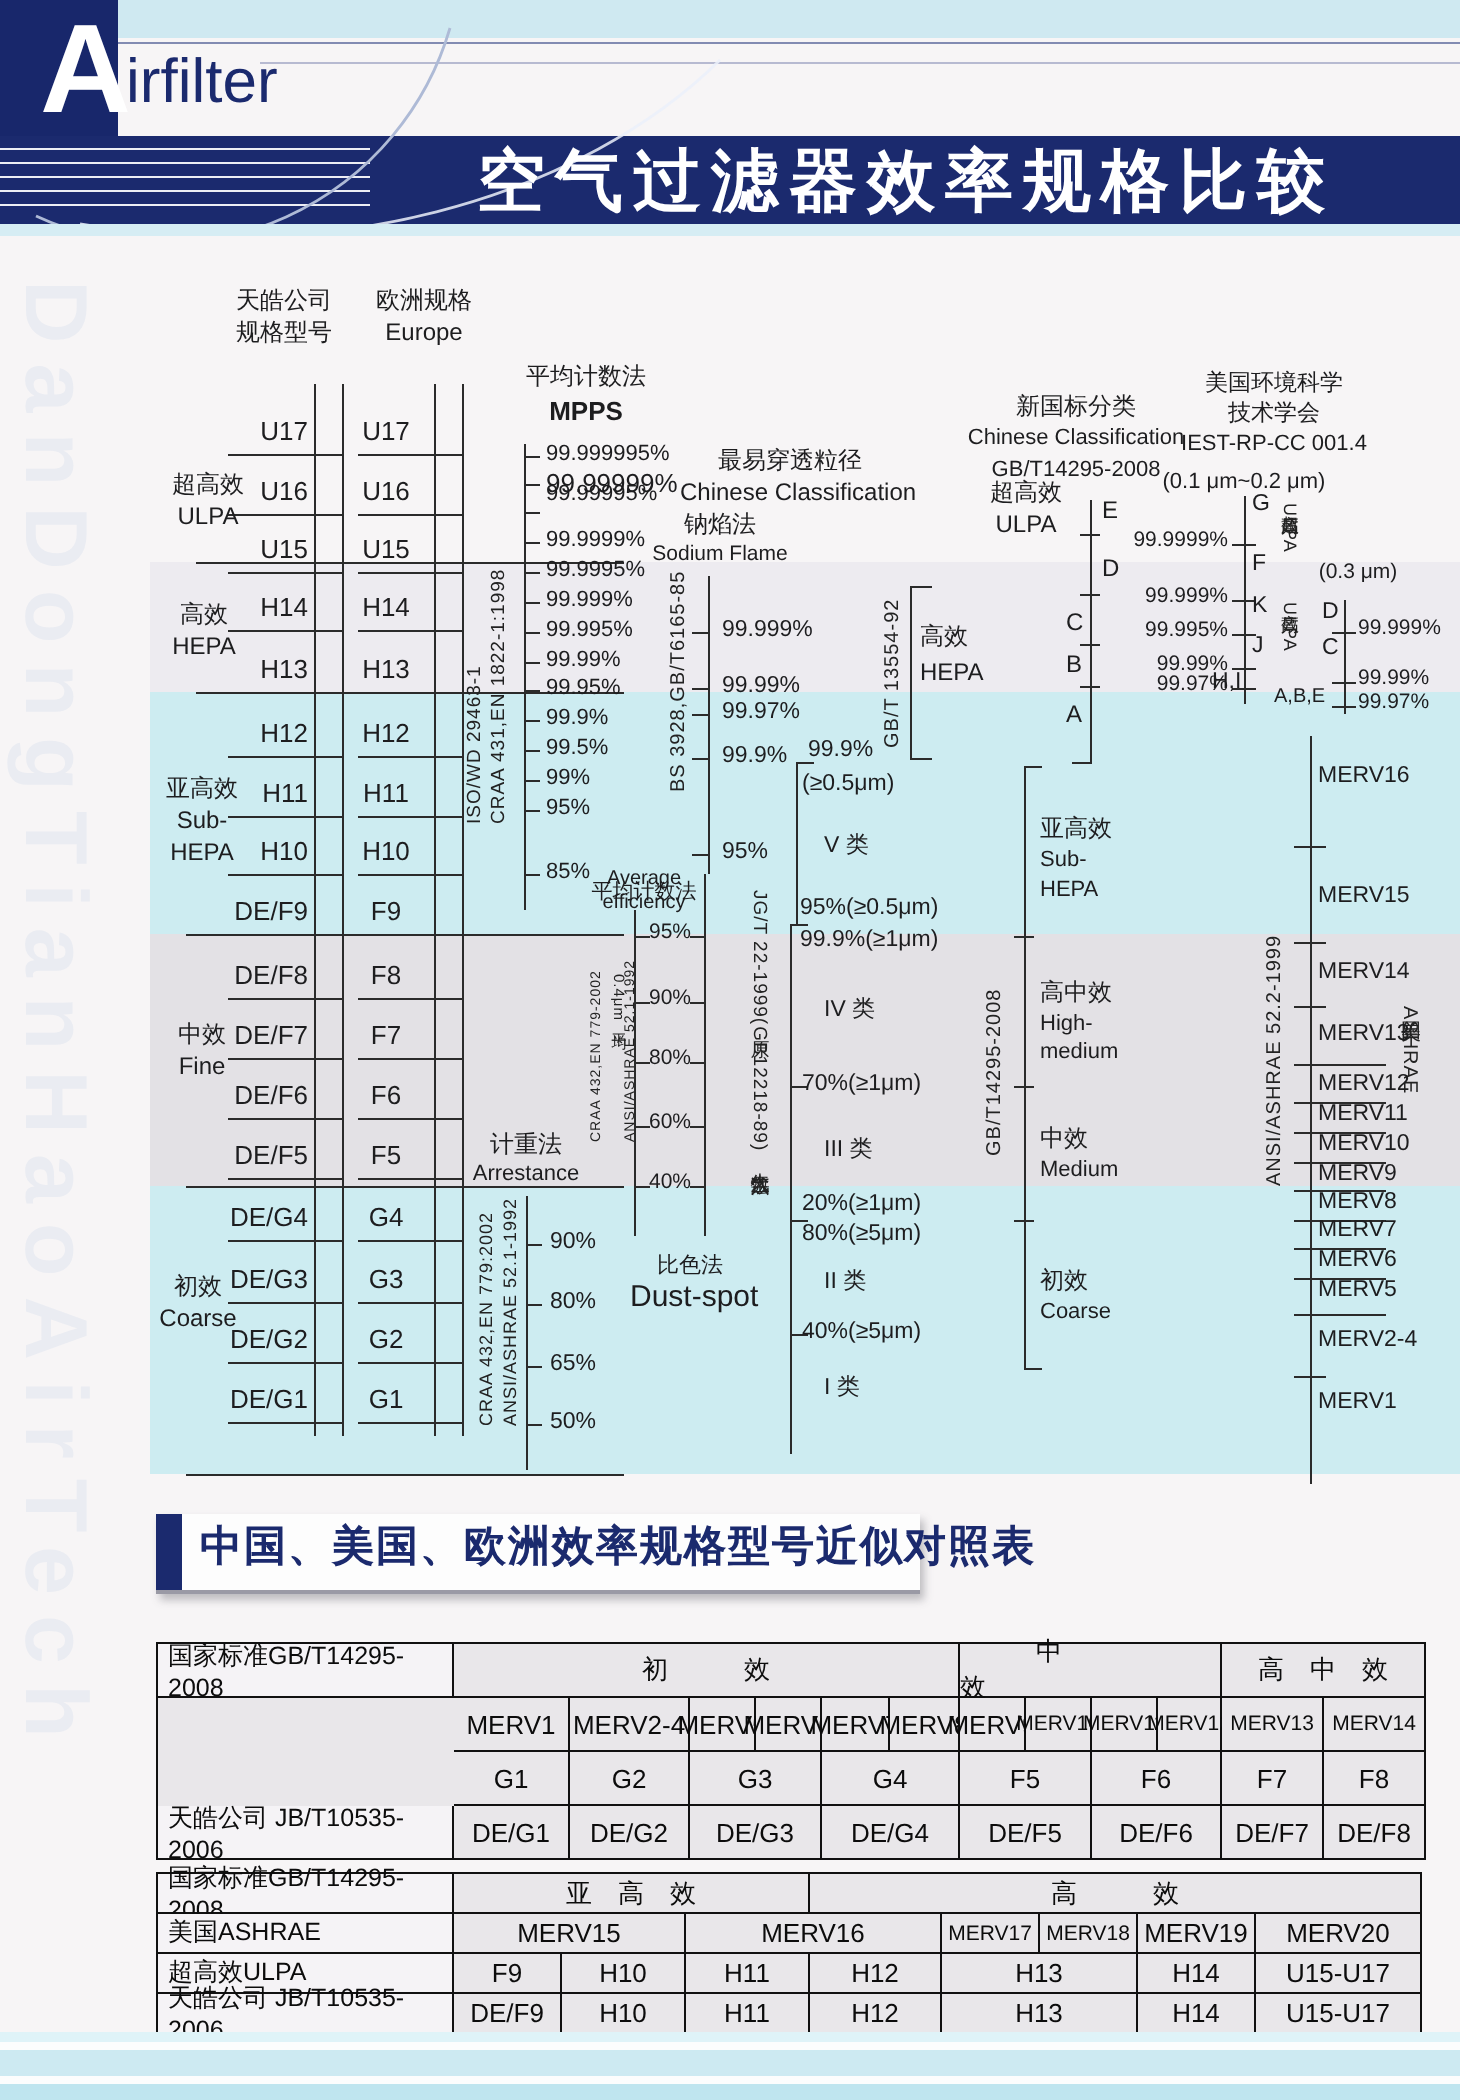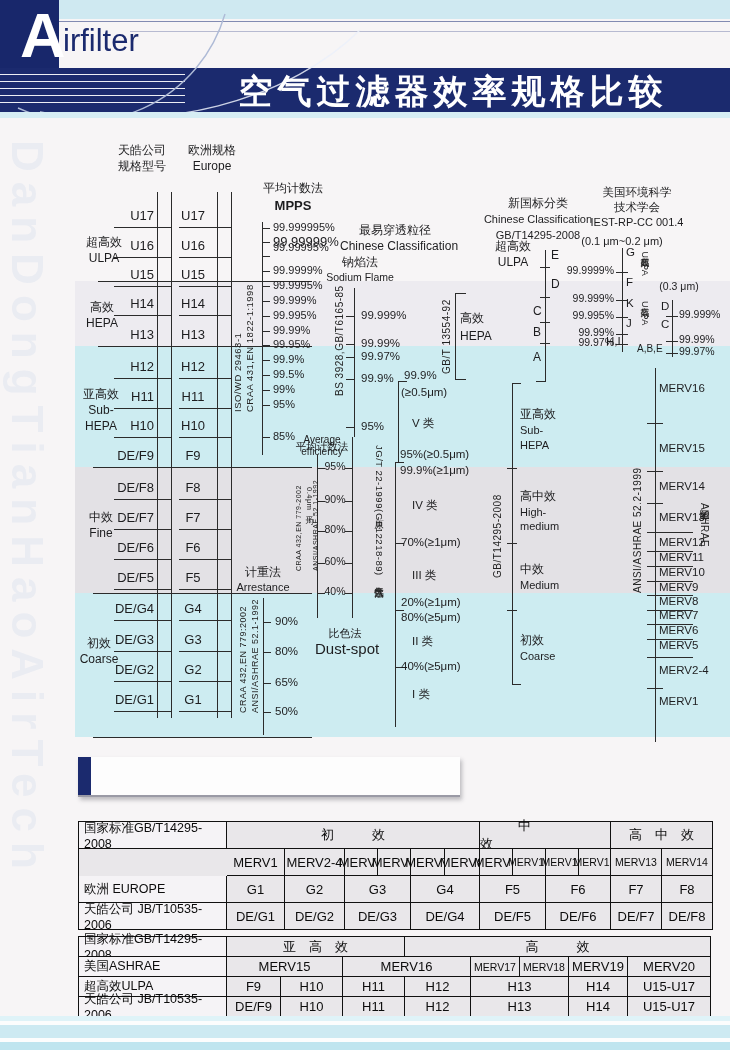--- a/index.html
+++ b/index.html
@@ -375,39 +375,39 @@
       <div class="t" style="left: 659px; top: 595px; font-size: 11.5px;">MERV8</div>
       <div class="t" style="left: 659px; top: 609px; font-size: 11.5px;">MERV7</div>
       <div class="t" style="left: 659px; top: 624px; font-size: 11.5px;">MERV6</div>
       <div class="t" style="left: 659px; top: 639px; font-size: 11.5px;">MERV5</div>
       <div class="t" style="left: 659px; top: 664px; font-size: 11.5px;">MERV2-4</div>
       <div class="t" style="left: 659px; top: 695px; font-size: 11.5px;">MERV1</div>
     </div>
 
   <div id="banner" class="abs"></div>
   <div id="banner-bar" class="abs"></div>
+  <div id="banner-text" class="t">中国、美国、欧洲效率规格型号近似对照表</div>
 
   <div id="table1" class="tbl" style="left:78px;top:821px;grid-template-columns:148px 58px 60px 33px 33px 34px 35px 33px 33px 33px 32px 51px 51px;grid-auto-rows:27px;">
       <div class="cell label" style="grid-area: 1 / 1 / auto / span 1;">国家标准GB/T14295-2008</div>
       <div class="cell spread2" style="grid-area: 1 / 2 / auto / span 6;">初效</div>
       <div class="cell spread2" style="grid-area: 1 / 8 / auto / span 4;">中效</div>
       <div class="cell spread" style="grid-area: 1 / 12 / auto / span 2;">高中效</div>
       <div class="cell" style="grid-area: 2 / 2 / auto / span 1;">MERV1</div>
       <div class="cell" style="grid-area: 2 / 3 / auto / span 1;">MERV2-4</div>
       <div class="cell" style="grid-area: 2 / 4 / auto / span 1;">MERV5</div>
       <div class="cell" style="grid-area: 2 / 5 / auto / span 1;">MERV6</div>
       <div class="cell" style="grid-area: 2 / 6 / auto / span 1;">MERV7</div>
       <div class="cell" style="grid-area: 2 / 7 / auto / span 1;">MERV8</div>
       <div class="cell" style="grid-area: 2 / 8 / auto / span 1;">MERV9</div>
       <div class="cell sm" style="grid-area: 2 / 9 / auto / span 1;">MERV10</div>
       <div class="cell sm" style="grid-area: 2 / 10 / auto / span 1;">MERV11</div>
       <div class="cell sm" style="grid-area: 2 / 11 / auto / span 1;">MERV12</div>
       <div class="cell sm" style="grid-area: 2 / 12 / auto / span 1;">MERV13</div>
       <div class="cell sm" style="grid-area: 2 / 13 / auto / span 1;">MERV14</div>
-      <div class="cell label" style="grid-area: 3 / 1 / auto / span 1;">欧洲 EUROPE</div>
       <div class="cell" style="grid-area: 3 / 2 / auto / span 1;">G1</div>
       <div class="cell" style="grid-area: 3 / 3 / auto / span 1;">G2</div>
       <div class="cell" style="grid-area: 3 / 4 / auto / span 2;">G3</div>
       <div class="cell" style="grid-area: 3 / 6 / auto / span 2;">G4</div>
       <div class="cell" style="grid-area: 3 / 8 / auto / span 2;">F5</div>
       <div class="cell" style="grid-area: 3 / 10 / auto / span 2;">F6</div>
       <div class="cell" style="grid-area: 3 / 12 / auto / span 1;">F7</div>
       <div class="cell" style="grid-area: 3 / 13 / auto / span 1;">F8</div>
       <div class="cell label" style="grid-area: 4 / 1 / auto / span 1;">天皓公司 JB/T10535-2006</div>
       <div class="cell" style="grid-area: 4 / 2 / auto / span 1;">DE/G1</div>

